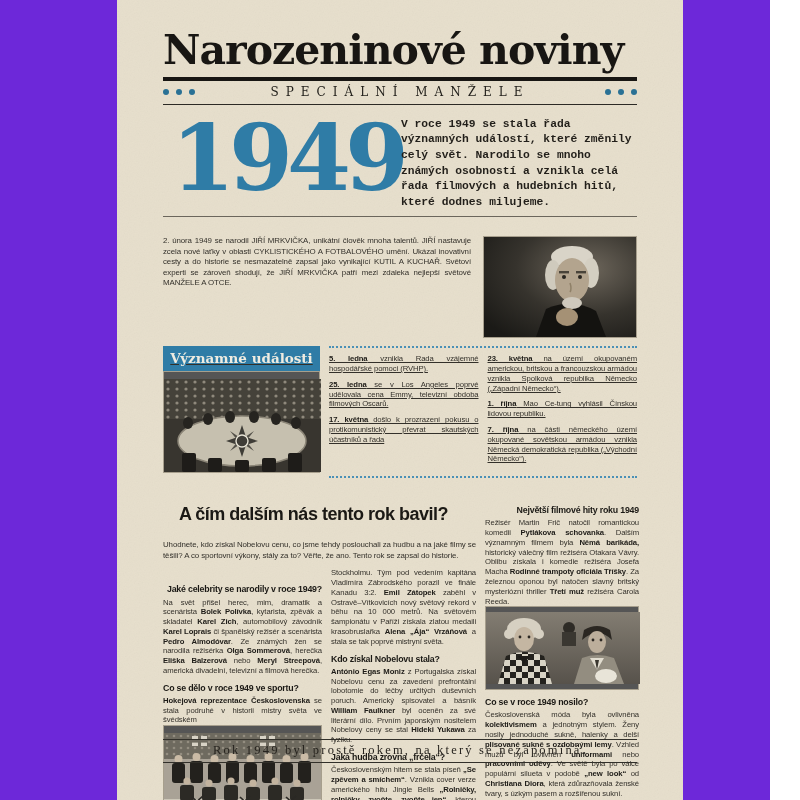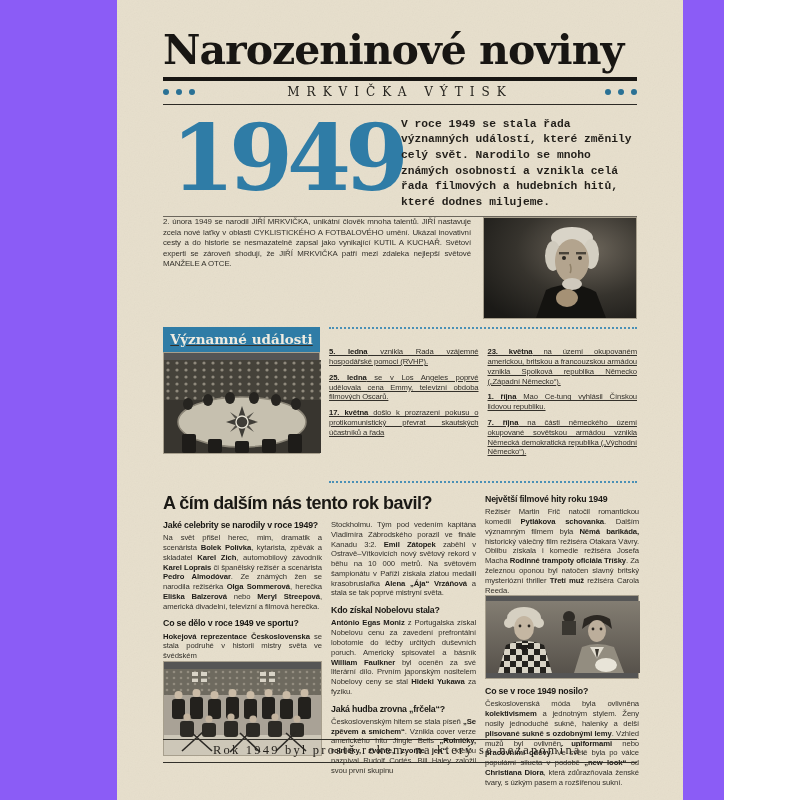--- a/index.html
+++ b/index.html
@@ -1,17 +1,17 @@
 <!DOCTYPE html>
 <html lang="cs"><head>
 <meta charset="utf-8">
 <style>
   html,body{margin:0;padding:0;}
-  .stage{width:724px;height:800px;background:#8b5cf6;position:relative;overflow:hidden;
-         font-family:"Liberation Sans",sans-serif;}
+  .stage{width:724px;height:800px;background:#6d28d9;position:relative;overflow:hidden;
+         font-family:"Liberation Sans",sans-serif;padding-left:46px;}
   .paper{position:absolute;left:117px;top:0;width:566px;height:800px;background:#e7dfcc;overflow:hidden;}
   .grain{position:absolute;left:0;top:0;width:566px;height:800px;opacity:.5;pointer-events:none;}
   .content{position:relative;padding:30px 46px 0;color:#33302a;}
 
   
   .mast-title{font-family:"DejaVu Serif",serif;font-weight:bold;font-size:41px;line-height:1.02;
               letter-spacing:-1px;color:#181613;white-space:nowrap;}
   .mast-rule-thick{border-top:4px solid #181613;margin-top:5px;}
   .mast-subrow{display:flex;align-items:center;justify-content:space-between;margin-top:4px;}
   .dots{display:flex;gap:7px;align-items:center;}
@@ -21,50 +21,50 @@
 
   
   .year-row{display:flex;margin-top:8px;margin-left:8px;}
   .big-year{font-family:"DejaVu Serif",serif;font-weight:bold;font-size:92px;line-height:.98;
             letter-spacing:-6px;color:#2f7ca6;width:230px;flex:none;}
   .intro{flex:1;font-family:Liberation Mono, monospace;font-weight:bold;font-size:11.3px;line-height:1.38;
          color:#221f1a;padding-top:4px;}
   .rule-mid{border-top:1px solid #6b665c;margin-top:6px;}
 
   
-  .article-row{display:flex;gap:12px;margin-top:0;}
+  .article-row{display:flex;gap:12px;margin-top:19px;}
   .article-text{flex:1;font-size:7.9px;line-height:1.33;text-align:justify;letter-spacing:-.1px;}
   .article-text p{margin:0;}
   .article-text p + p{margin-top:8px;}
   .photo-frame{border:1px solid #a79f8d;background:#555;flex:none;line-height:0;}
   .photo-portrait{width:152px;height:100px;}
 
   
   .events-row{display:flex;gap:9px;margin-top:8px;text-decoration:underline;}
   .ev-col1{width:157px;flex:none;}
   .banner{background:#2f7ca6;color:#efece1;font-family:"DejaVu Serif",serif;font-weight:bold;
           font-size:13.5px;text-align:center;padding:4px 0 5px;}
   .photo-nato{width:157px;height:93px;margin-top:7px;}
   .ev-right{flex:1;display:flex;flex-direction:column;}
   .dotted{border-top:2px dotted #4a90b6;height:0;}
-  .ev-cols{display:flex;gap:9px;margin:18px 0;flex:1;}
+  .ev-cols{display:flex;gap:9px;margin:6px 0;flex:1;}
   .ev-col{flex:1;font-size:7.7px;line-height:1.27;text-align:justify;letter-spacing:-.1px;}
   .ev-col p{margin:0 0 6px;}
   b{color:#1d1b17;}
 
   
   .s2{display:flex;gap:9px;margin-top:11px;}
   .s2-left{width:313px;flex:none;}
-  .s2-head{font-weight:bold;font-size:18px;line-height:1.05;letter-spacing:-.5px;color:#1b1915;margin:0;}
+  .s2-head{font-weight:bold;font-size:18px;line-height:1.05;letter-spacing:-.5px;color:#1b1915;margin:16px;}
   .s2-lead{font-size:7.9px;line-height:1.35;margin-top:5px;text-align:justify;letter-spacing:-.1px;}
   .s2-cols{display:flex;gap:9px;margin-top:7px;}
   .s2-col{flex:1;font-size:7.7px;line-height:1.27;text-align:justify;letter-spacing:-.1px;}
   .s2-col p{margin:0;}
   .subhead{font-weight:bold;font-size:8.8px;letter-spacing:-.2px;color:#1b1915;margin:7px 0 2px;text-align:left;}
-  .subhead.first{margin-top:0;}
+  .subhead.first{margin-top:16px;text-align:right;}
   .photo-hockey{width:157px;height:86px;margin-top:7px;}
   .s2-col3{width:154px;flex:none;}
   .photo-film{width:154px;height:72px;margin:5px 0;}
 
   
   .footer{position:absolute;left:46px;right:46px;top:739px;border-top:1.5px solid #32302a;
           border-bottom:1.5px solid #32302a;}
   .footer-text{font-family:Liberation Serif, serif;font-size:12.5px;letter-spacing:2.2px;color:#26231e;
                text-align:center;padding:3px 0 4px;white-space:nowrap;}
 </style>
@@ -85,21 +85,21 @@
 
       <div>
         <div class="mast-title">Narozeninové noviny</div>
         <div class="mast-rule-thick"></div>
         <div class="mast-subrow">
           <span class="dots">
               <i class="dot"></i>
               <i class="dot"></i>
               <i class="dot"></i>
             </span>
-          <span class="mast-sub">MRKVIČKA VÝTISK</span>
+          <span class="mast-sub">SPECIÁLNÍ MANŽELE</span>
           <span class="dots">
               <i class="dot"></i>
               <i class="dot"></i>
               <i class="dot"></i>
             </span>
         </div>
         <div class="mast-rule-thin"></div>
       </div>
 
       <div class="year-row">
@@ -190,20 +190,21 @@
               <p><b>7. října</b><span> na části německého území okupované sovětskou armádou vznikla Německá demokratická republika („Východní Německo“).</span></p>
             </div>
           </div>
           <div class="dotted"></div>
         </div>
       </div>
 
       <div class="s2">
         <div class="s2-left">
           <h2 class="s2-head">A čím dalším nás tento rok bavil?</h2>
+          <div class="s2-lead">Uhodnete, kdo získal Nobelovu cenu, co jsme tehdy poslouchali za hudbu a na jaké filmy se těšili? A co sportovní výkony, stály za to? Věřte, že ano. Tento rok se zapsal do historie.</div>
           <div class="s2-cols">
             <div class="s2-col">
               <div class="subhead first">Jaké celebrity se narodily v roce 1949?</div>
               <p><span>Na svět přišel herec, mim, dramatik a scenárista </span><b>Bolek Polívka</b><span>, kytarista, zpěvák a skladatel </span><b>Karel Zich</b><span>, automobilový závodník </span><b>Karel Loprais</b><span> či španělský režisér a scenárista </span><b>Pedro Almodóvar</b><span>. Ze známých žen se narodila režisérka </span><b>Olga Sommerová</b><span>, herečka </span><b>Eliška Balzerová</b><span> nebo </span><b>Meryl Streepová</b><span>, americká divadelní, televizní a filmová herečka.</span></p>
               <div class="subhead">Co se dělo v roce 1949 ve sportu?</div>
               <p><b>Hokejová reprezentace Československa</b><span> se stala podruhé v historii mistry světa ve švédském</span></p>
               <div class="photo-frame">
                 <svg class="photo-hockey" viewBox="0 0 157 86">
                   <defs>
                       <pattern id="crowd" width="7" height="6" patternUnits="userSpaceOnUse">

